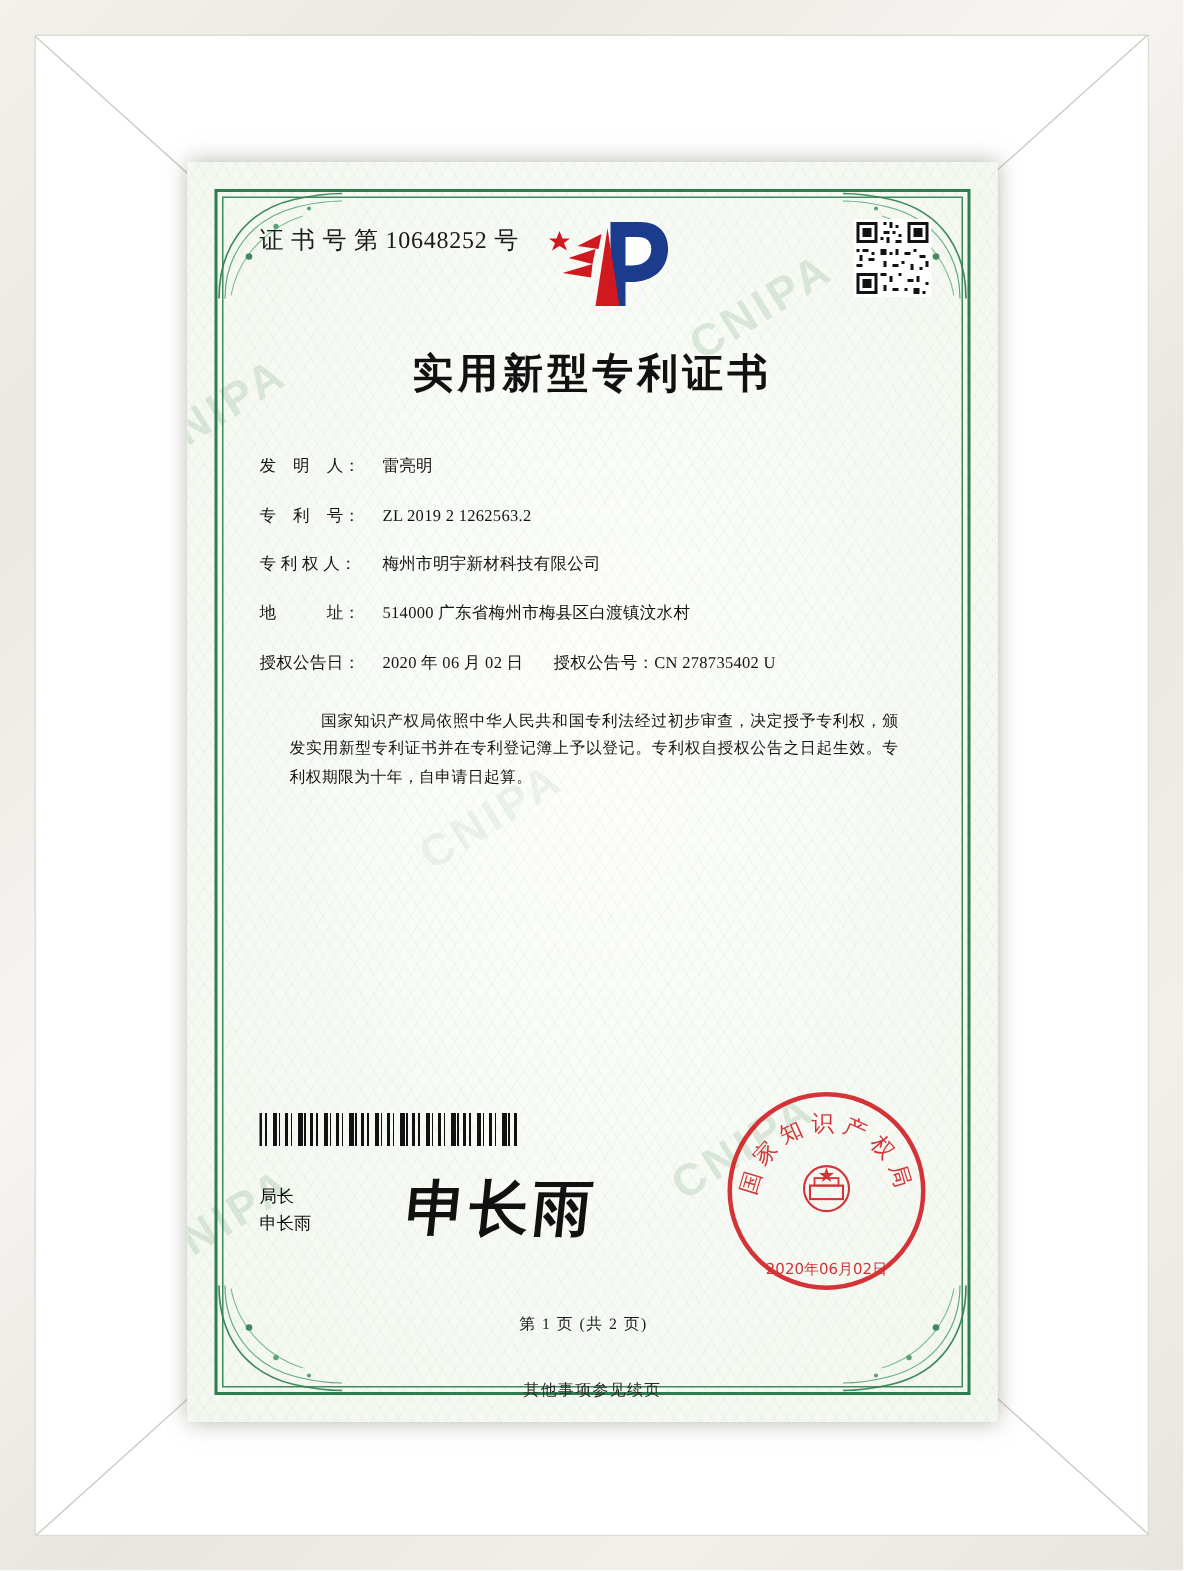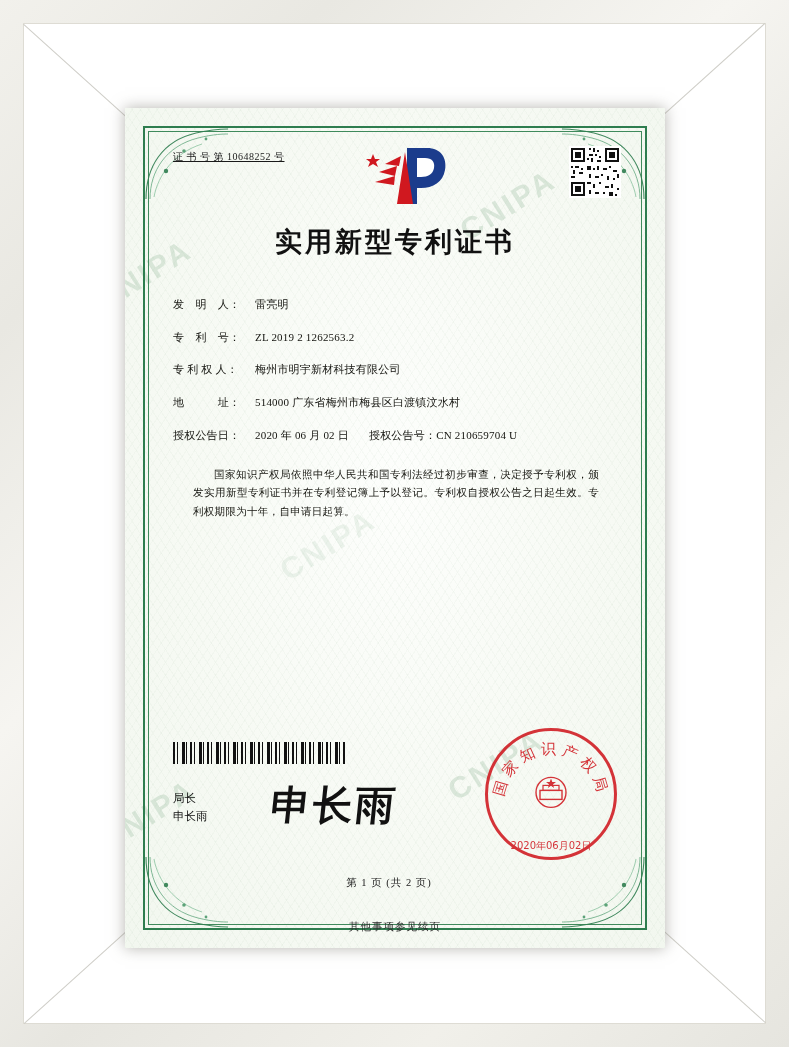--- a/index.html
+++ b/index.html
@@ -118,25 +118,24 @@
   .wm-5 { left: 150px;  top: 420px; opacity: .55; }
 
   
   .content {
     position: absolute;
     left: 40px; top: 42px;
     width: 460px;
     height: 756px;
   }
   .cert-no {
-    font-size: 10px;
+    font-size: 16px;
     color: #1a1a1a;
     letter-spacing: 0.5px;
     margin-left: 8px;
-    text-decoration: underline;
   }
   .logo-wrap {
     position: absolute;
     left: 196px; top: -8px;
     width: 96px; height: 68px;
   }
   .qr {
     position: absolute;
     right: 4px; top: -4px;
     width: 52px; height: 52px;
@@ -414,21 +413,21 @@
           <span class="field-value">梅州市明宇新材科技有限公司</span>
         </div>
         <div class="field-row">
           <span class="field-label lab-w1">地　　　址：</span>
           <span class="field-value">514000 广东省梅州市梅县区白渡镇汶水村</span>
         </div>
         <div class="field-row two-col">
           <span class="field-label lab-w1">授权公告日：</span>
           <span class="field-value">2020 年 06 月 02 日</span>
           <span class="field-label field-label2">授权公告号：</span>
-          <span class="field-value">CN 210659704 U</span>
+          <span class="field-value">CN 278735402 U</span>
         </div>
       </div>
 
       <div class="body-text">
         <p>国家知识产权局依照中华人民共和国专利法经过初步审查，决定授予专利权，颁发实用新型专利证书并在专利登记簿上予以登记。专利权自授权公告之日起生效。专利权期限为十年，自申请日起算。</p>
       </div>
 
       <div class="barcode"></div>
 
       <div class="sig-block">

